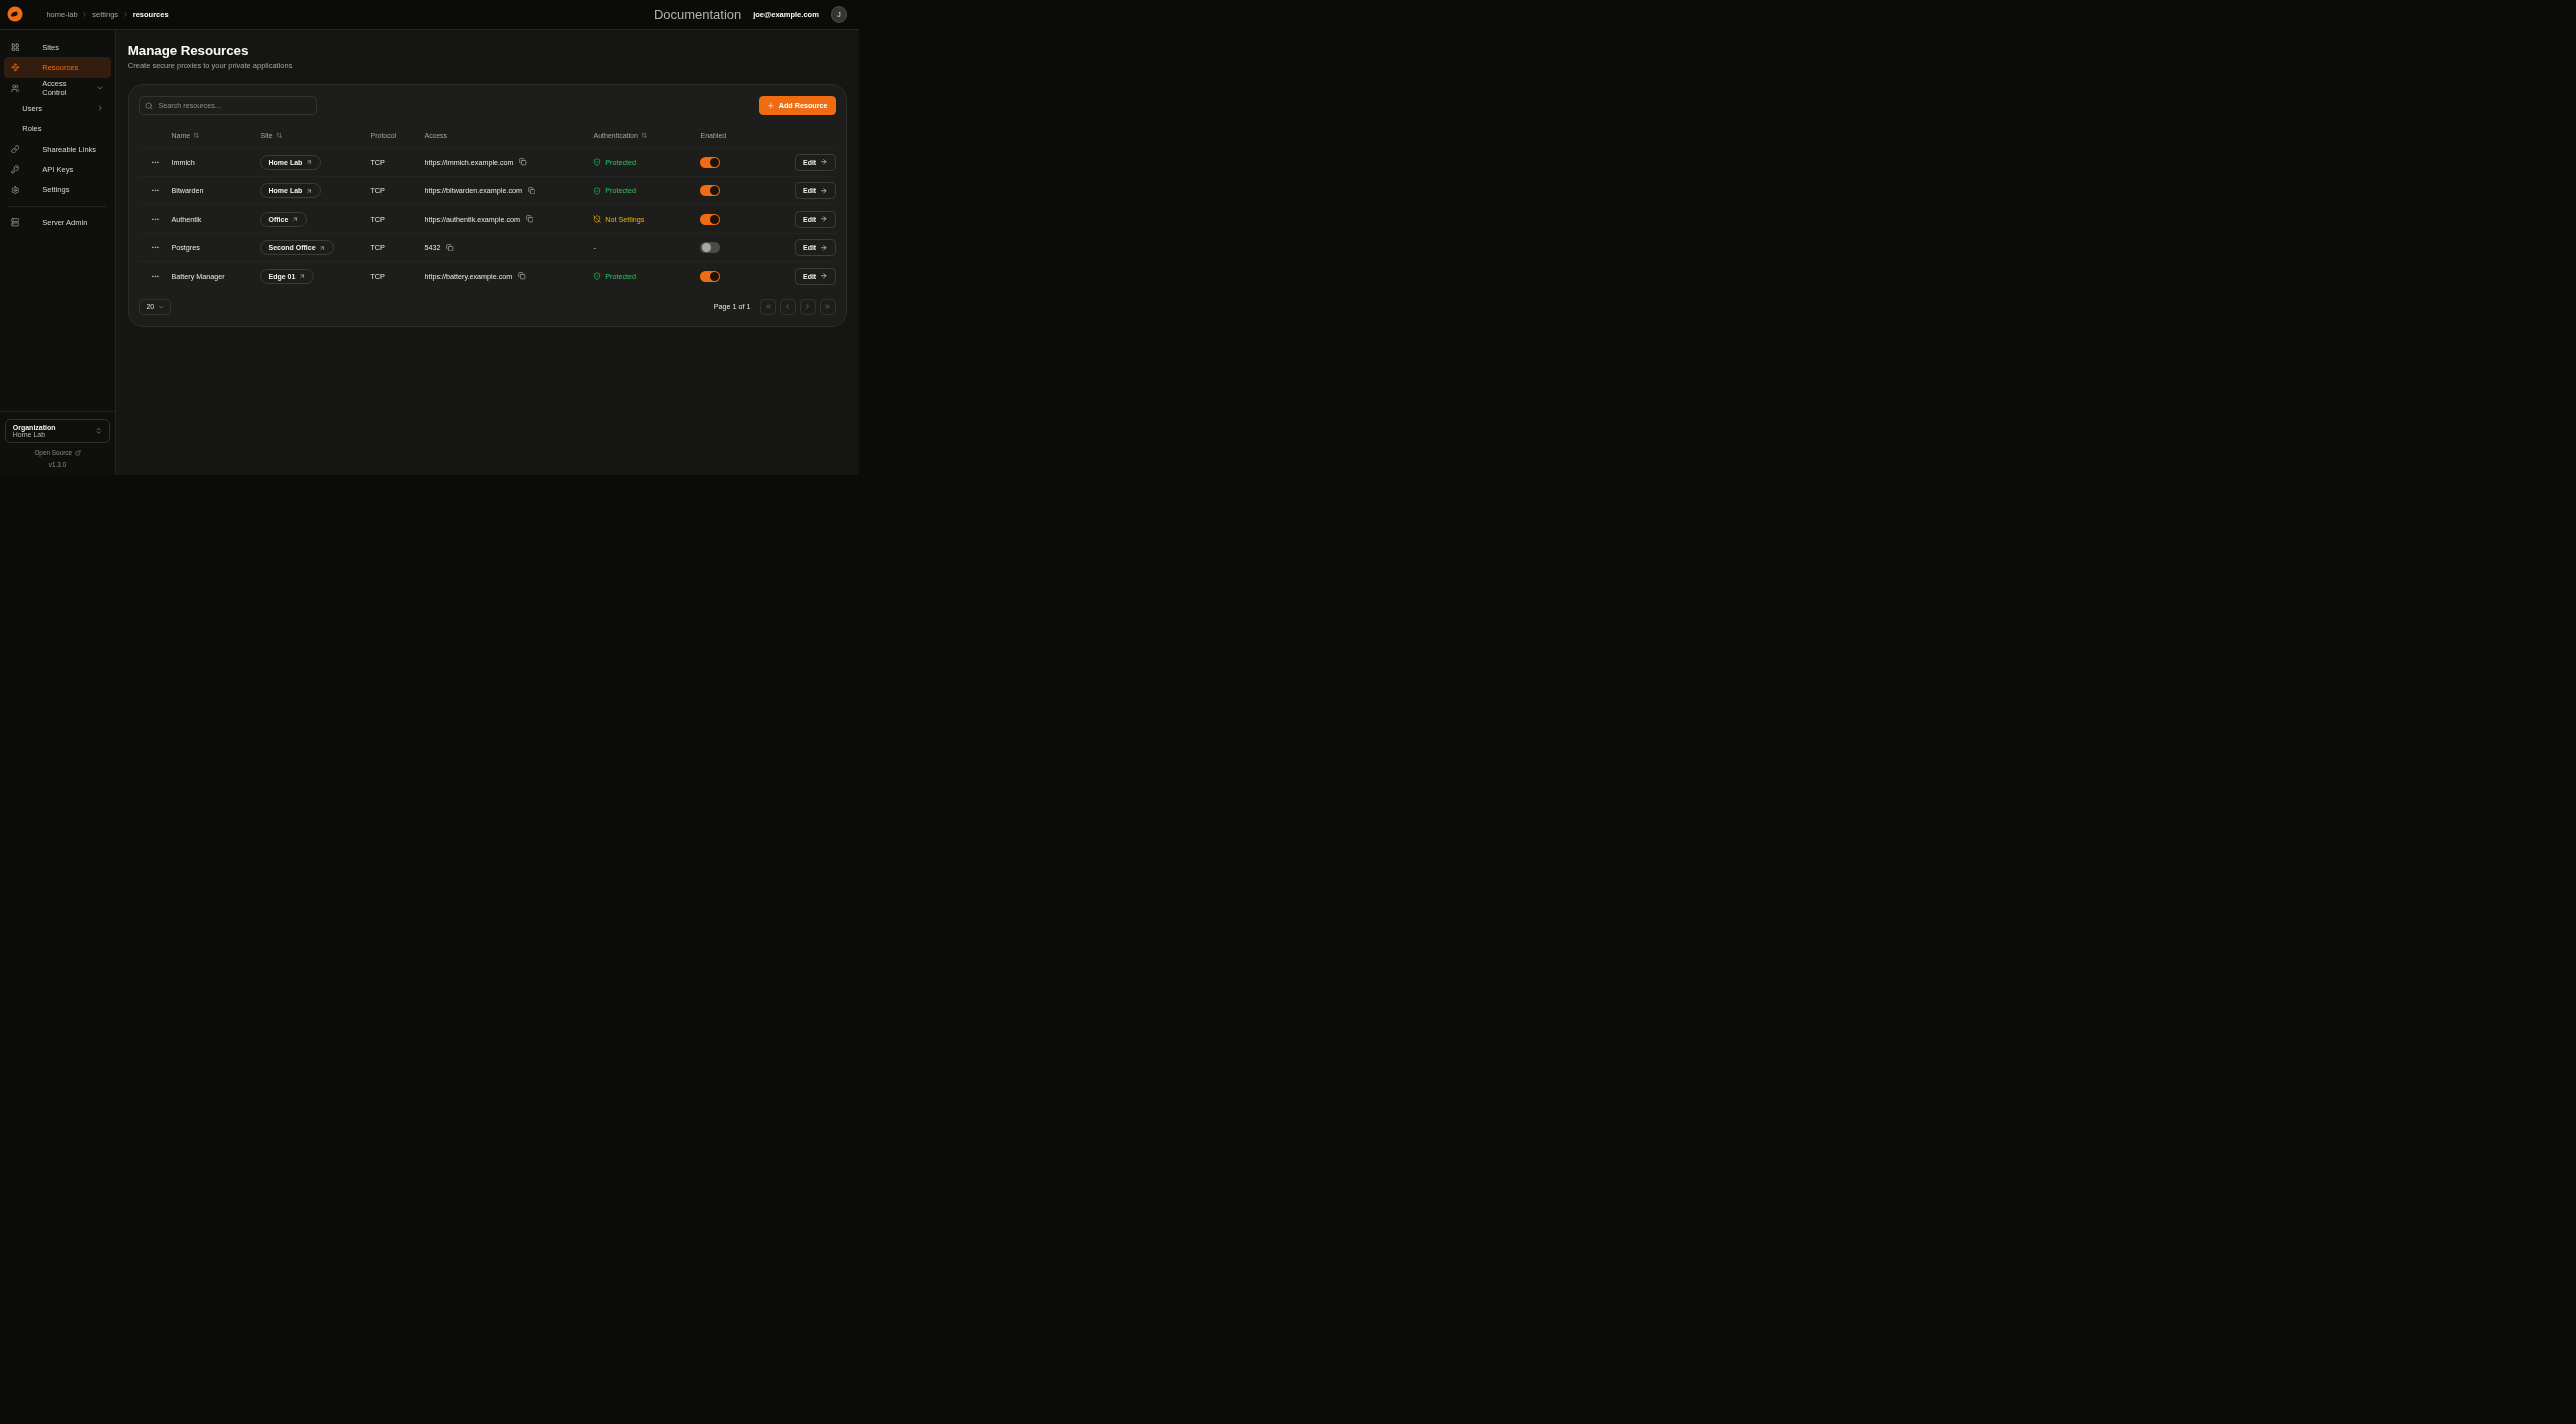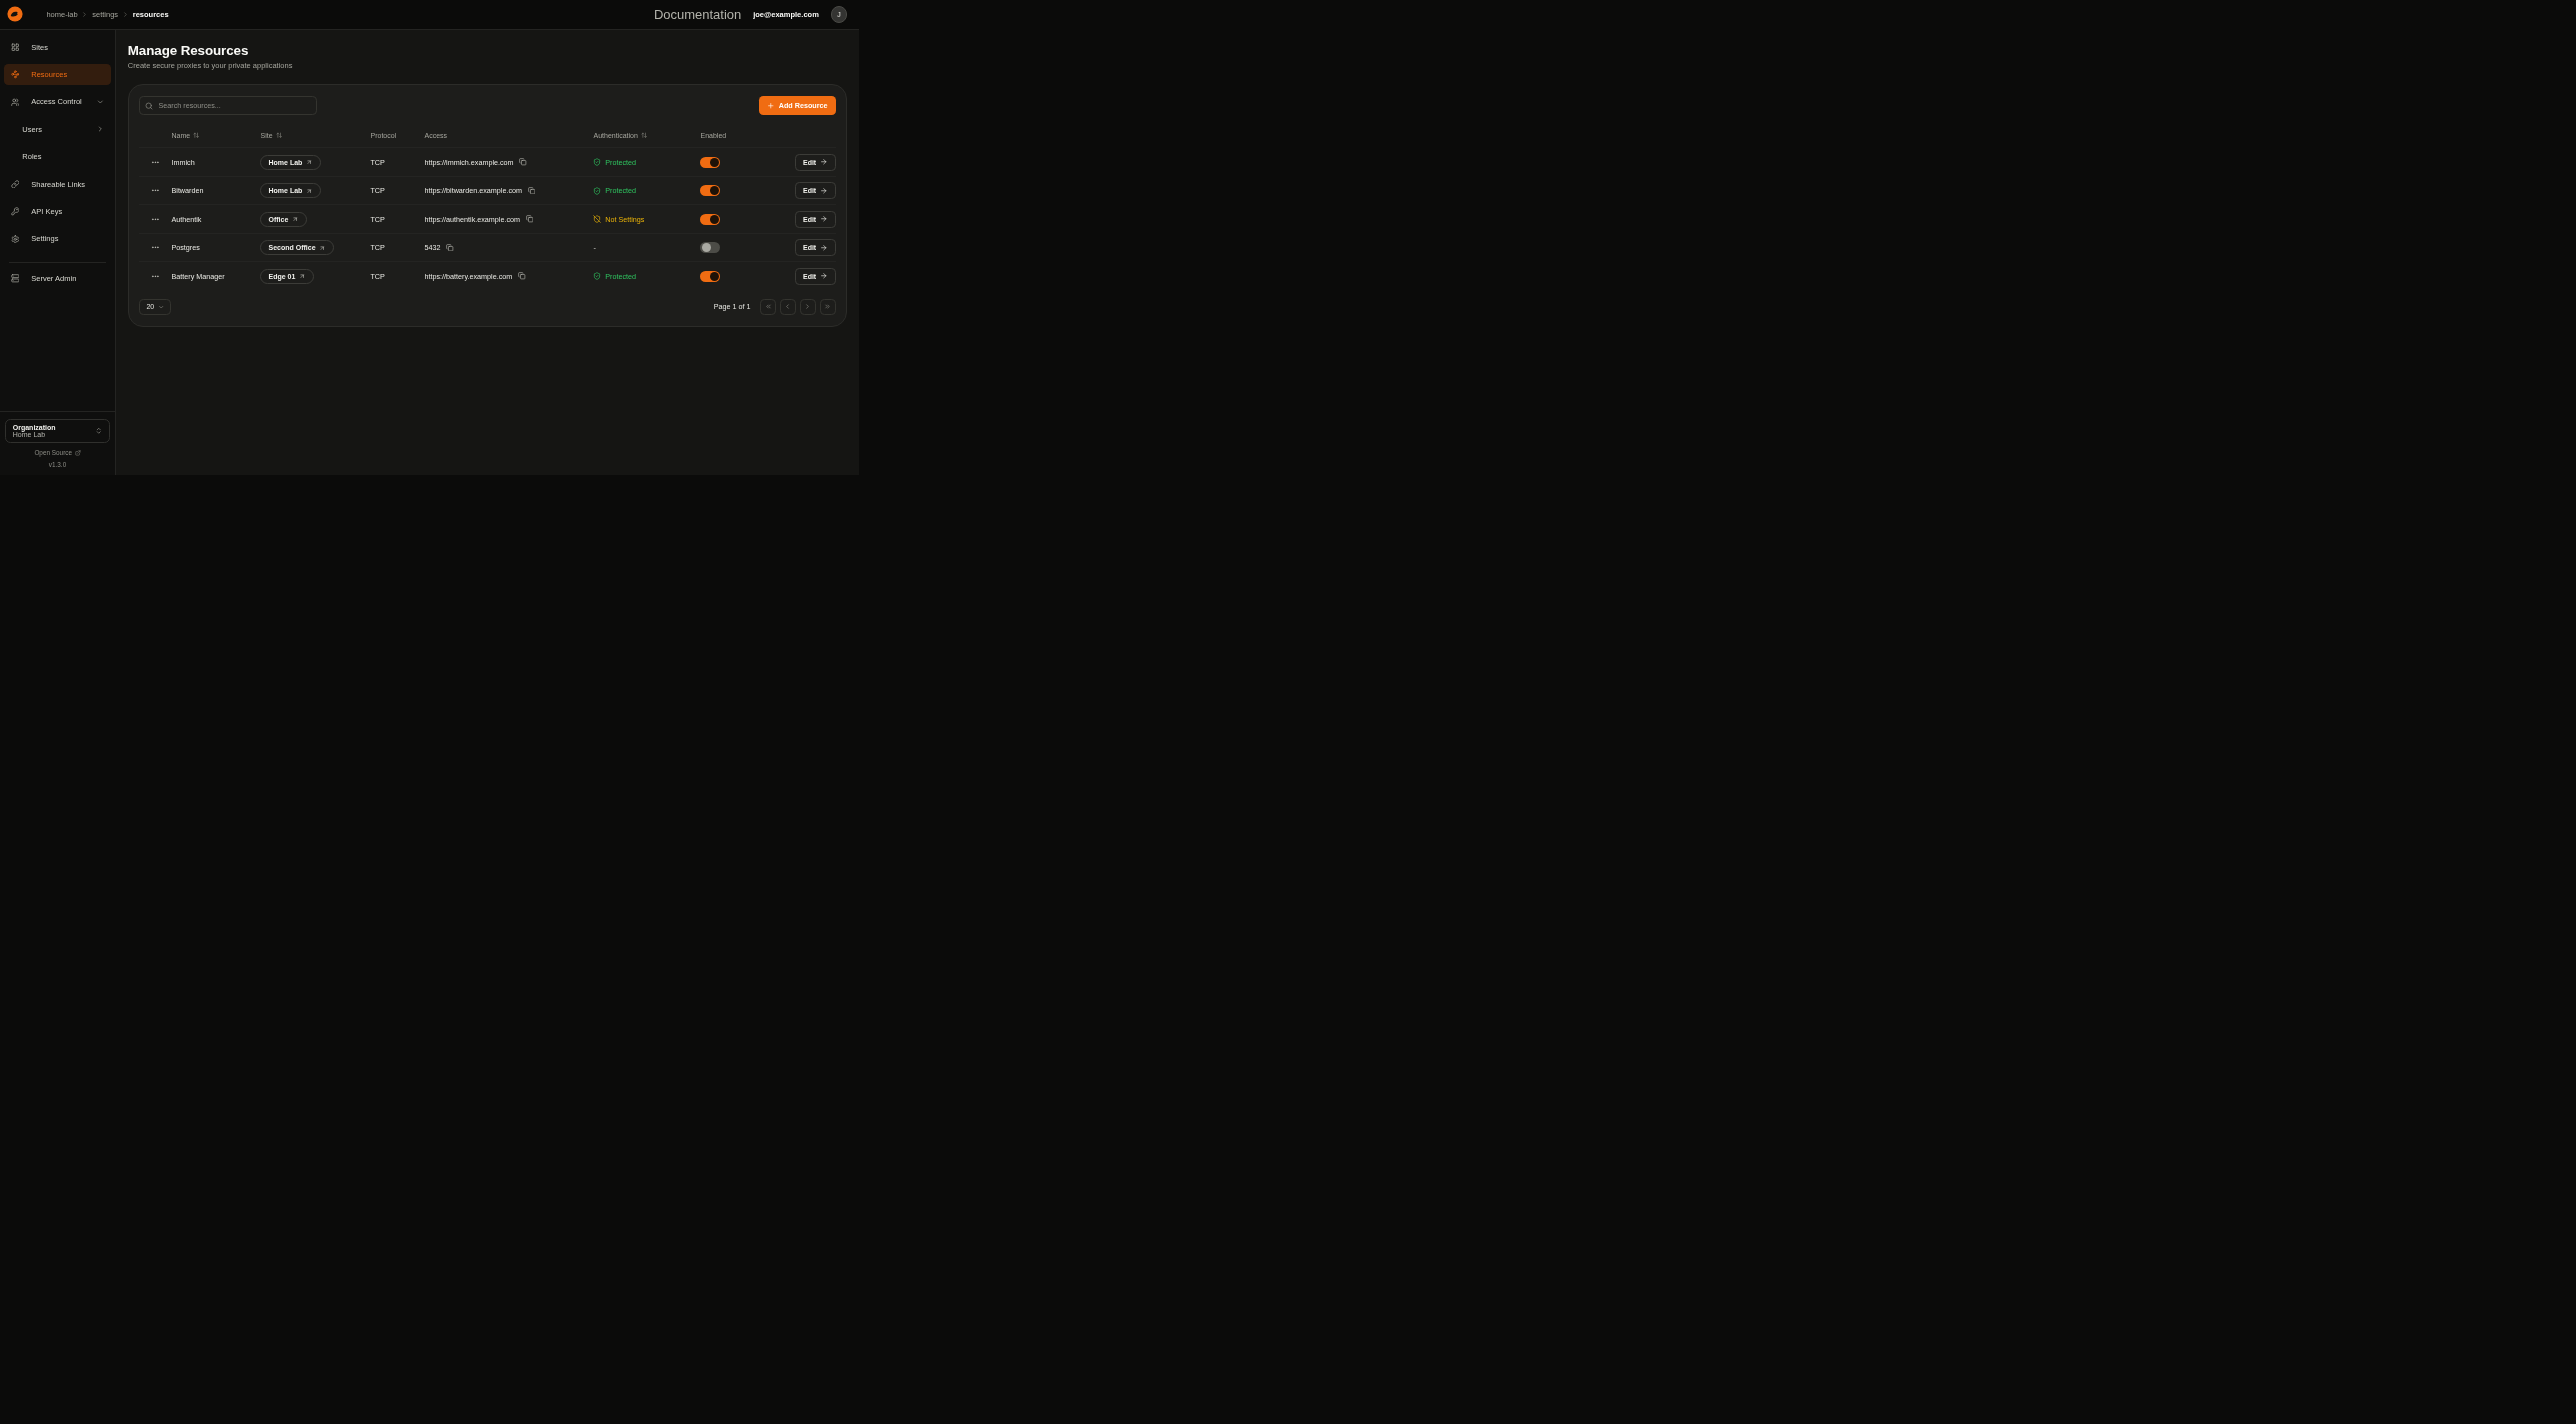--- a/index.html
+++ b/index.html
@@ -39,21 +39,21 @@
     color:#e8e8e3;font-size:7px;display:flex;align-items:center;justify-content:center;cursor:pointer;}
 
   
   .body{flex:1;display:flex;min-height:0;}
   .sidebar{width:116px;flex:0 0 116px;background:var(--bg-side);border-right:0.5px solid var(--border-soft);
     display:flex;flex-direction:column;}
   .main{flex:1;background:var(--bg-main);padding:13px 11.8px;overflow:hidden;}
 
   
   .nav{flex:1;padding:7.5px 4.3px 0 4.3px;display:flex;flex-direction:column;}
-  .nav-item{display:flex;align-items:center;gap:12px;height:20.4px;margin-bottom:7px;padding:0 6.4px;
+  .nav-item{display:flex;align-items:center;gap:23px;height:20.4px;margin-bottom:0;padding:0 6.4px;
     border-radius:4.3px;color:#d8d8d1;font-size:7.5px;cursor:pointer;text-decoration:none;}
   .nav-item .ic{width:8.6px;height:8.6px;color:#a9a9a1;flex:0 0 8.6px;}
   .nav-item.active{background:rgba(240,108,18,0.16);color:var(--accent);}
   .nav-item.active .ic{color:var(--accent);}
   .nav-item .chev{margin-left:auto;width:8px;height:8px;color:#9a9a93;}
   .nav-sub{padding-left:18px;}
   .nav-divider{height:0.5px;background:var(--border-soft);margin:5.9px 4.3px;}
 
   .sidebar-footer{border-top:0.5px solid var(--border-soft);padding:6.4px 5.4px 7.5px 5.4px;}
   .org-select{width:100%;display:flex;align-items:center;gap:4.3px;border:0.5px solid #30302d;border-radius:5.4px;

